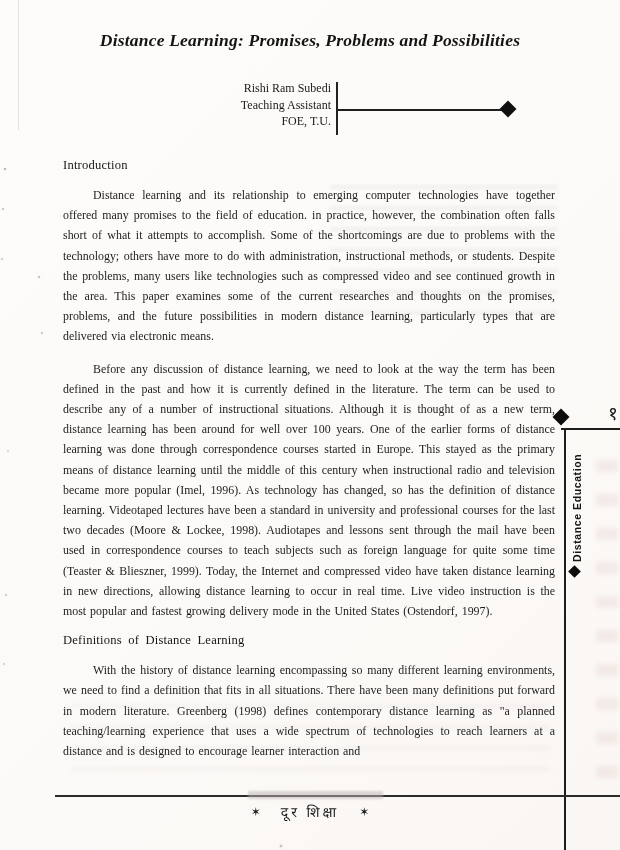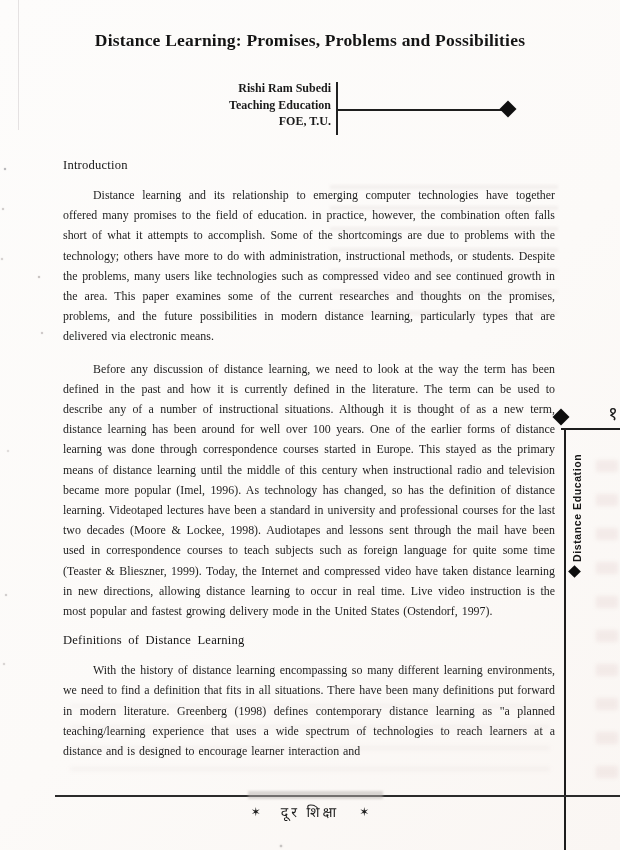--- a/index.html
+++ b/index.html
@@ -4,25 +4,25 @@
 <style>
   html,body{margin:0;padding:0;background:#e9e7e4;}
   .page{
     position:relative;width:620px;height:850px;margin:0 auto;overflow:hidden;
     background:linear-gradient(135deg,#fdfcfb 0%,#fcfaf8 55%,#faf6f3 100%);
     font-family:"Liberation Serif", serif;color:#1c1c1c;
   }
   
   .title{
     position:absolute;top:30px;left:40px;width:540px;text-align:center;
-    font-size:17.5px;font-weight:bold;letter-spacing:.2px;color:#141414;
+    font-size:17.5px;font-weight:bold;letter-spacing:.2px;color:#141414;font-style:italic;
   }
   .author-block{position:absolute;top:80px;left:0;width:620px;height:62px;}
   .author-text{
-    position:absolute;right:289px;top:0;text-align:right;font-weight:bold;
+    position:absolute;right:289px;top:0;text-align:right;font-weight:normal;
     font-size:12px;line-height:16.5px;color:#1a1a1a;white-space:nowrap;
   }
   .author-vrule{position:absolute;left:336px;top:2px;width:1.5px;height:53px;background:#222;}
   .author-hrule{position:absolute;left:337px;top:29px;width:170px;height:1.8px;background:#1e1e1e;}
   .author-diamond{position:absolute;left:502px;top:23px;width:12px;height:12px;background:#101010;transform:rotate(45deg);}
   
   .content{position:absolute;top:146px;left:63px;width:492px;}
   .section-heading{
     margin:12px 0 0;font-size:12.6px;line-height:15px;font-weight:normal;
     color:#161616;word-spacing:3px;letter-spacing:.2px;
@@ -77,21 +77,21 @@
   <div class="ghost ghost2"></div>
   <div class="ghost ghost3"></div>
   <div class="edge-streak"></div>
   <div class="specks"></div>
 
   <div class="title">Distance Learning: Promises, Problems and Possibilities</div>
 
   <div class="author-block">
     <div class="author-text">
       <div>Rishi Ram Subedi</div>
-      <div>Teaching Education</div>
+      <div>Teaching Assistant</div>
       <div>FOE, T.U.</div>
     </div>
     <div class="author-vrule"></div>
     <div class="author-hrule"></div>
     <div class="author-diamond"></div>
   </div>
 
   <div class="content">
     <div class="section-heading">Introduction</div>
     <p class="body-para">Distance learning and its relationship to emerging computer technologies have together offered many promises to the field of education. in practice, however, the combination often falls short of what it attempts to accomplish. Some of the shortcomings are due to problems with the technology; others have more to do with administration, instructional methods, or students. Despite the problems, many users like technologies such as compressed video and see continued growth in the area. This paper examines some of the current researches and thoughts on the promises, problems, and the future possibilities in modern distance learning, particularly types that are delivered via electronic means.</p>

